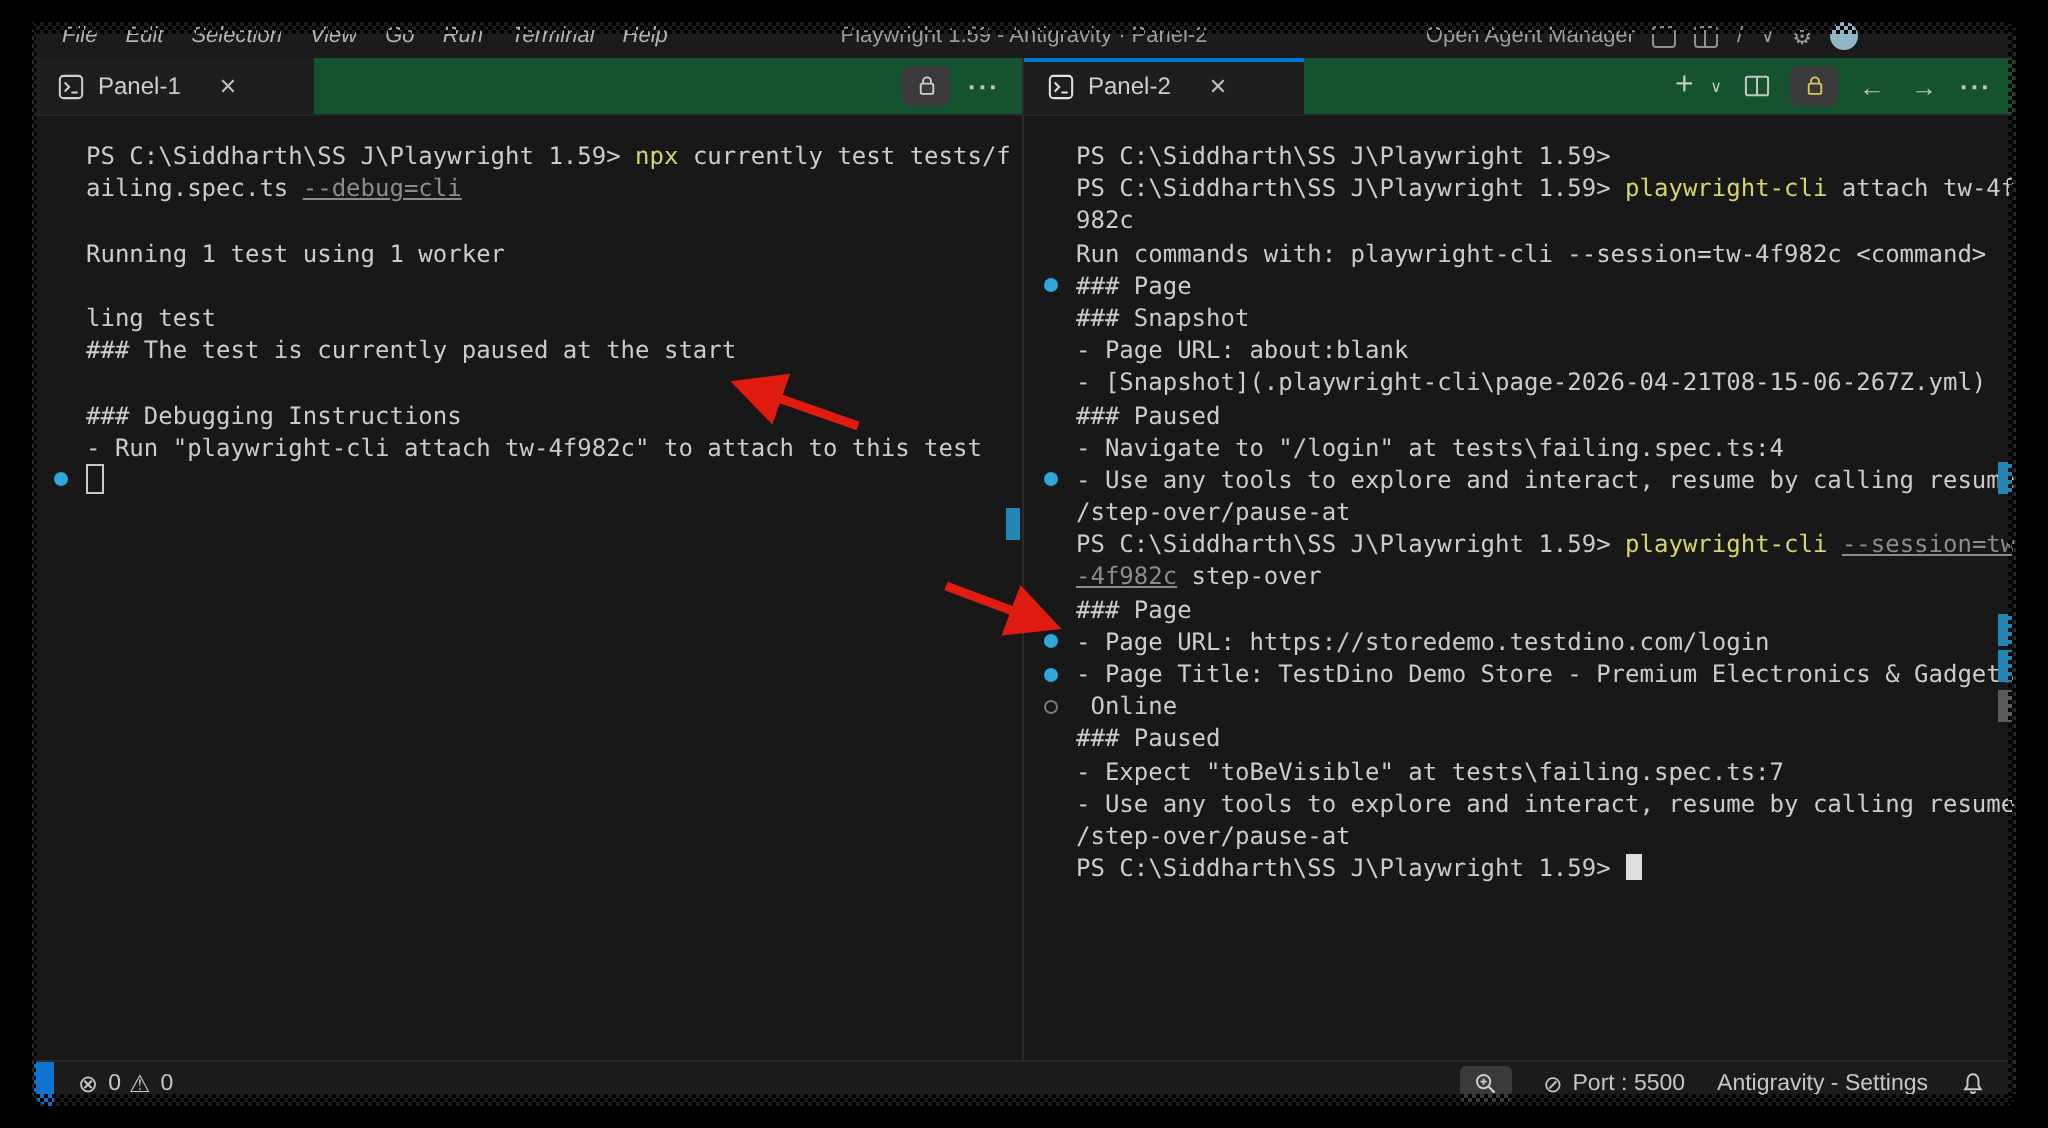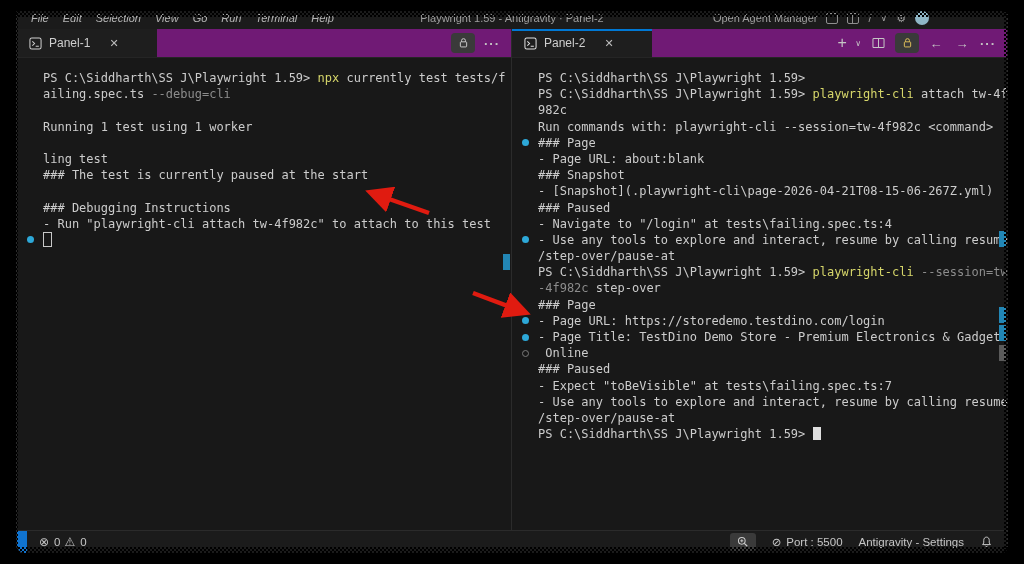--- a/index.html
+++ b/index.html
@@ -21,41 +21,41 @@
   .tb-right .sq{width:10px;height:9px;border:1px solid #8f8f8f;border-radius:2px;display:inline-block;}
   .tb-right .sq.split-line{position:relative;}
   .tb-right .sq.split-line:after{content:"";position:absolute;left:4px;top:0;bottom:0;width:1px;background:#8f8f8f;}
   .avatar{width:14px;height:14px;border-radius:50%;background:#8fb6c6;}
 
   
   .main{flex:1;display:flex;min-height:0;}
   .pane{position:relative;display:flex;flex-direction:column;min-width:0;}
   .pane-1{width:495px;flex:0 0 495px;border-right:1px solid #2b2b2b;box-sizing:border-box;}
   .pane-2{flex:1;}
-  .tabstrip{height:28px;flex:0 0 28px;background:#701a75;border-bottom:1px solid #252525;
+  .tabstrip{height:28px;flex:0 0 28px;background:#14532d;border-bottom:1px solid #252525;
     display:flex;align-items:stretch;position:relative;}
   .tab{display:flex;align-items:center;gap:7px;padding:0 10px 0 12px;background:#1e1e1e;
     color:#cfcfcf;font-size:12px;position:relative;min-width:118px;}
   .tab.focused:before{content:"";position:absolute;left:0;right:0;top:0;height:2px;background:var(--accent-blue,#0078d4);}
   .tab .close{margin-left:12px;color:#bdbdbd;font-size:11px;cursor:pointer;}
   .term-glyph{width:13px;height:13px;flex:0 0 13px;}
   .tab-actions{margin-left:auto;display:flex;align-items:center;gap:8px;padding-right:10px;color:#c5c5c5;}
   .icon-btn{display:flex;align-items:center;justify-content:center;height:20px;min-width:18px;
     border-radius:4px;cursor:pointer;font-size:13px;color:#c5c5c5;}
   .icon-btn.boxed{background:#3a3a3a;width:24px;}
   .chev{font-size:8px;margin-left:-4px;color:#c5c5c5;}
   .more{font-weight:bold;letter-spacing:1px;}
 
   
   .term{flex:1;background:var(--terminal-bg,#181818);padding:12px 0 0 26px;
     font-family:"DejaVu Sans Mono","Liberation Mono",monospace;font-size:12px;line-height:16.2px;
     color:var(--text,#cccccc);overflow:hidden;position:relative;}
   .tline{white-space:pre;position:relative;height:16.2px;}
   .s-y{color:var(--command-yellow,#d6d66a);}
-  .s-d{color:var(--dim-gray,#8c8c8c);}
+  .s-d{color:var(--dim-gray,#8c8c8c);text-decoration:underline;}
   .marker{position:absolute;left:-16px;top:4.5px;width:7px;height:7px;border-radius:50%;}
   .marker.dot{background:var(--decoration-blue,#2da8d8);}
   .marker.circle{border:1.5px solid #7a7a7a;width:5px;height:5px;background:transparent;}
   .cursor{display:inline-block;vertical-align:-2px;}
   .cursor.hollow{width:7px;height:13px;border:1px solid #c8c8c8;}
   .cursor.block{width:8px;height:13px;background:#dedede;}
   .ruler-mark{position:absolute;right:1px;width:7px;height:16px;z-index:5;}
   .ruler-mark.blue{background:var(--ruler-blue,#2286b5);}
   .ruler-mark.gray{background:var(--ruler-gray,#5a5a5a);}
 
@@ -176,22 +176,22 @@
             <span class="icon-btn">→</span>
             <span class="icon-btn more">···</span>
           </div>
         </div>
         <div class="term" id="term2">
             <div class="tline"><span>PS C:\Siddharth\SS J\Playwright 1.59&gt; </span></div>
             <div class="tline"><span>PS C:\Siddharth\SS J\Playwright 1.59&gt; </span><span class="s-y">playwright-cli</span><span> attach tw-4f</span></div>
             <div class="tline"><span>982c</span></div>
             <div class="tline"><span>Run commands with: playwright-cli --session=tw-4f982c &lt;command&gt;</span></div>
             <div class="tline"><span class="marker dot"></span><span>### Page</span></div>
+            <div class="tline"><span>### Snapshot</span></div>
             <div class="tline"><span>- Page URL: about:blank</span></div>
-            <div class="tline"><span>### Snapshot</span></div>
             <div class="tline"><span>- [Snapshot](.playwright-cli\page-2026-04-21T08-15-06-267Z.yml)</span></div>
             <div class="tline"><span>### Paused</span></div>
             <div class="tline"><span>- Navigate to "/login" at tests\failing.spec.ts:4</span></div>
             <div class="tline"><span class="marker dot"></span><span>- Use any tools to explore and interact, resume by calling resume</span></div>
             <div class="tline"><span>/step-over/pause-at</span></div>
             <div class="tline"><span>PS C:\Siddharth\SS J\Playwright 1.59&gt; </span><span class="s-y">playwright-cli</span><span> </span><span class="s-d">--session=tw</span></div>
             <div class="tline"><span class="s-d">-4f982c</span><span> step-over</span></div>
             <div class="tline"><span>### Page</span></div>
             <div class="tline"><span class="marker dot"></span><span>- Page URL: https://storedemo.testdino.com/login</span></div>
             <div class="tline"><span class="marker dot"></span><span>- Page Title: TestDino Demo Store - Premium Electronics &amp; Gadgets</span></div>

